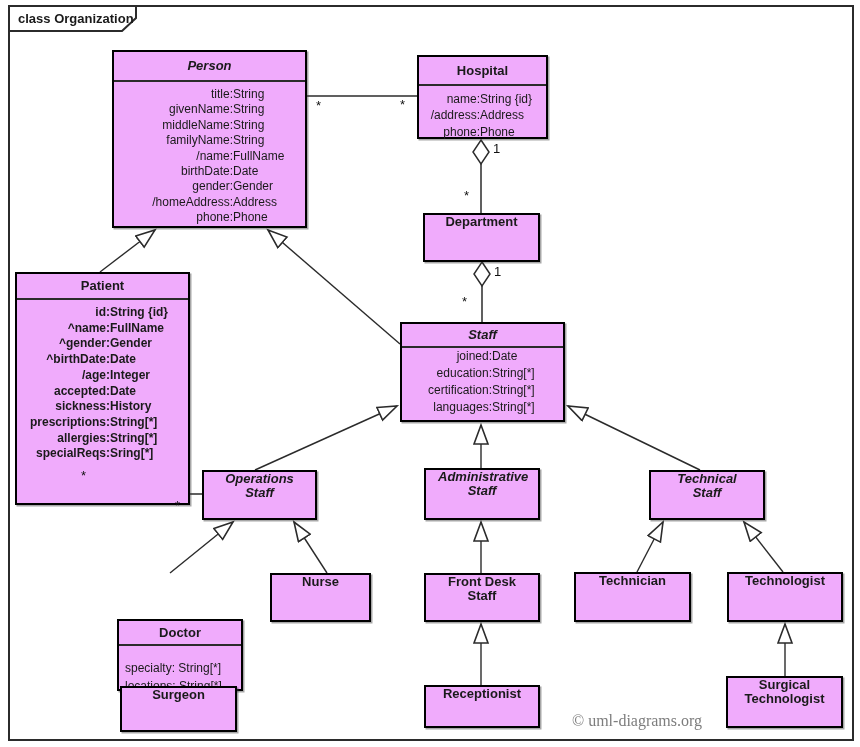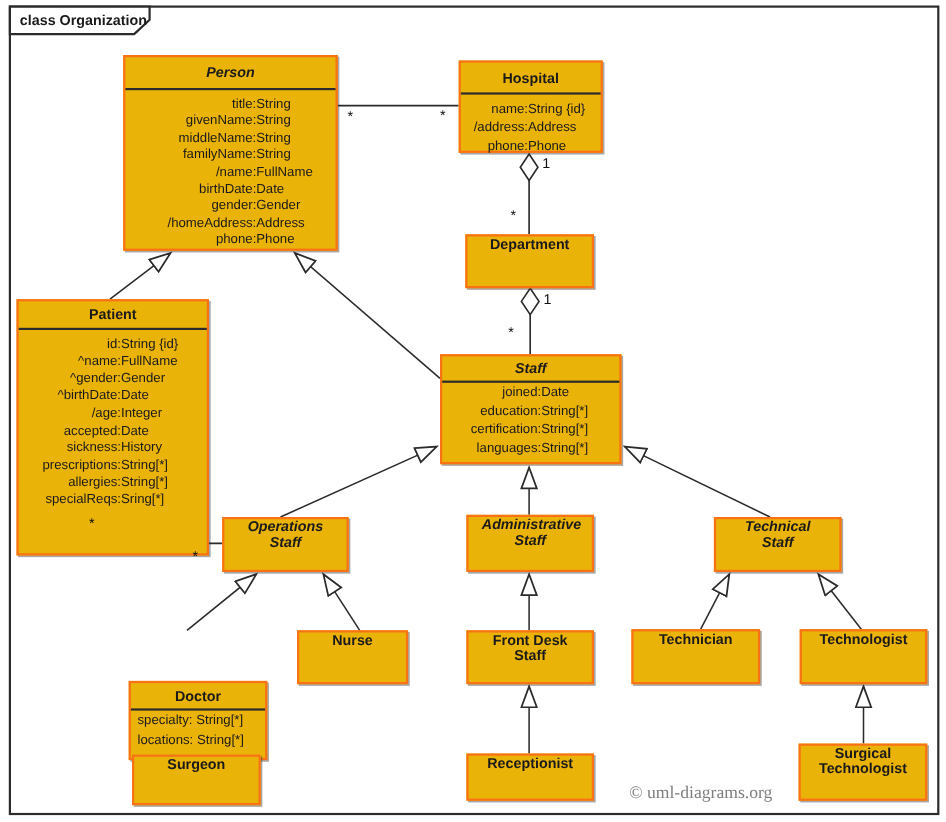--- a/index.html
+++ b/index.html
@@ -3,42 +3,42 @@
 <meta charset="utf-8">
 <style>
   html,body { margin:0; padding:0; background:#fff; }
   #canvas {
     position:relative; width:860px; height:747px; background:#fff;
     font-family:"Liberation Sans", sans-serif; color:#1a1a1a; overflow:hidden;
   }
   svg.wires { position:absolute; left:0; top:0; width:860px; height:747px; }
 
   .uml-class {
-    position:absolute; background:#eab308; border:2px solid #f97316;
+    position:absolute; background:#f0abfc; border:2px solid #000000;
     box-sizing:border-box; box-shadow:1.5px 1.5px 0 rgba(60,60,60,.45);
   }
   .uml-class .title {
     display:flex; align-items:center; justify-content:center;
     font-weight:bold; font-size:13px; text-align:center; line-height:14px;
   }
   .uml-class.has-attrs .title { border-bottom:2px solid #2b2b2b; }
   .uml-class.abstract .title { font-style:italic; }
   .uml-class.single { display:flex; align-items:flex-start; justify-content:center; }
   .title .wrap { display:block; width:88px; margin:0 auto; }
 
   .attrs { box-sizing:border-box; }
   .row { display:flex; font-size:12px; white-space:nowrap; }
   .row .n { flex:0 0 auto;text-align:right; }
   .row .t { flex:0 0 auto; }
 
   .person  .attrs { padding:5px 0 0 8px; }   .person  .row { line-height:15.4px; } .person  .n { width:111px; }
   .hospital .attrs{ padding:5px 0 0 6px; }   .hospital .row{ line-height:16.3px; } .hospital .n { width:55px; }
-  .patient .attrs { padding:5px 0 0 5px; }   .patient .row { line-height:15.7px; } .patient .n { width:88px; }
+  .patient .attrs { padding:5px 0 0 5px;font-weight:bold; }   .patient .row { line-height:15.7px; } .patient .n { width:88px; }
   .staff   .attrs { padding:0 0 0 7px; }   .staff   .row { line-height:17px; }   .staff   .n { width:83px; }
-  .doctor  .attrs { padding:0 0 0 6px; }   .doctor  .row { line-height:17.5px; }
+  .doctor  .attrs { padding:14px 0 0 6px; }   .doctor  .row { line-height:17.5px; }
 
   .mult { position:absolute; font-size:13px; line-height:12px; color:#111; }
   .frame-label-text {
     position:absolute; left:18px; top:11px; font-size:13px; font-weight:bold;
   }
   .copyright {
     position:absolute; left:572px; top:712px;
     font-family:"Liberation Serif", serif; font-size:16px; color:#7d7d7d;
   }
 </style>

